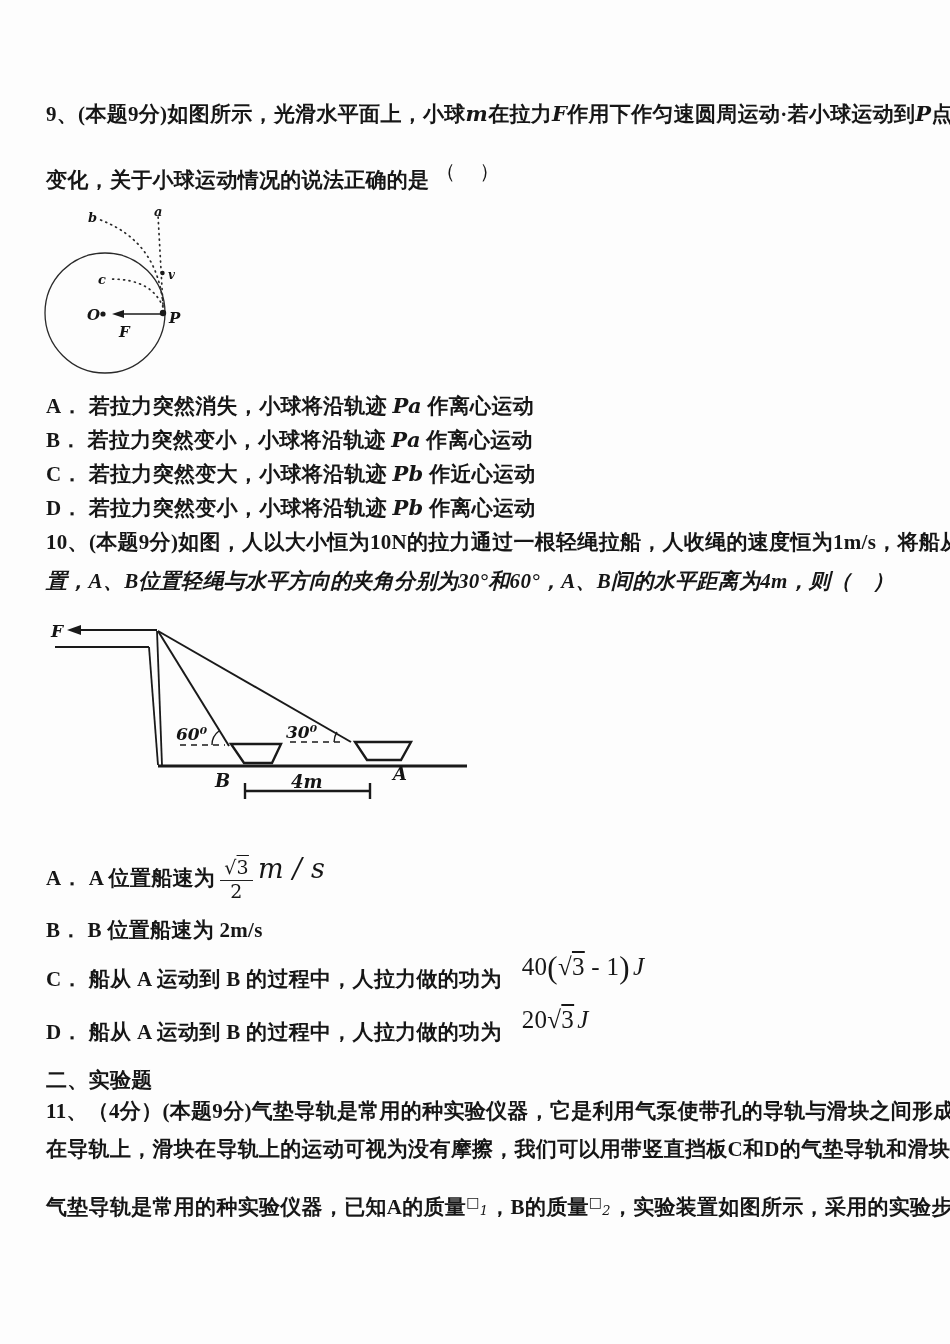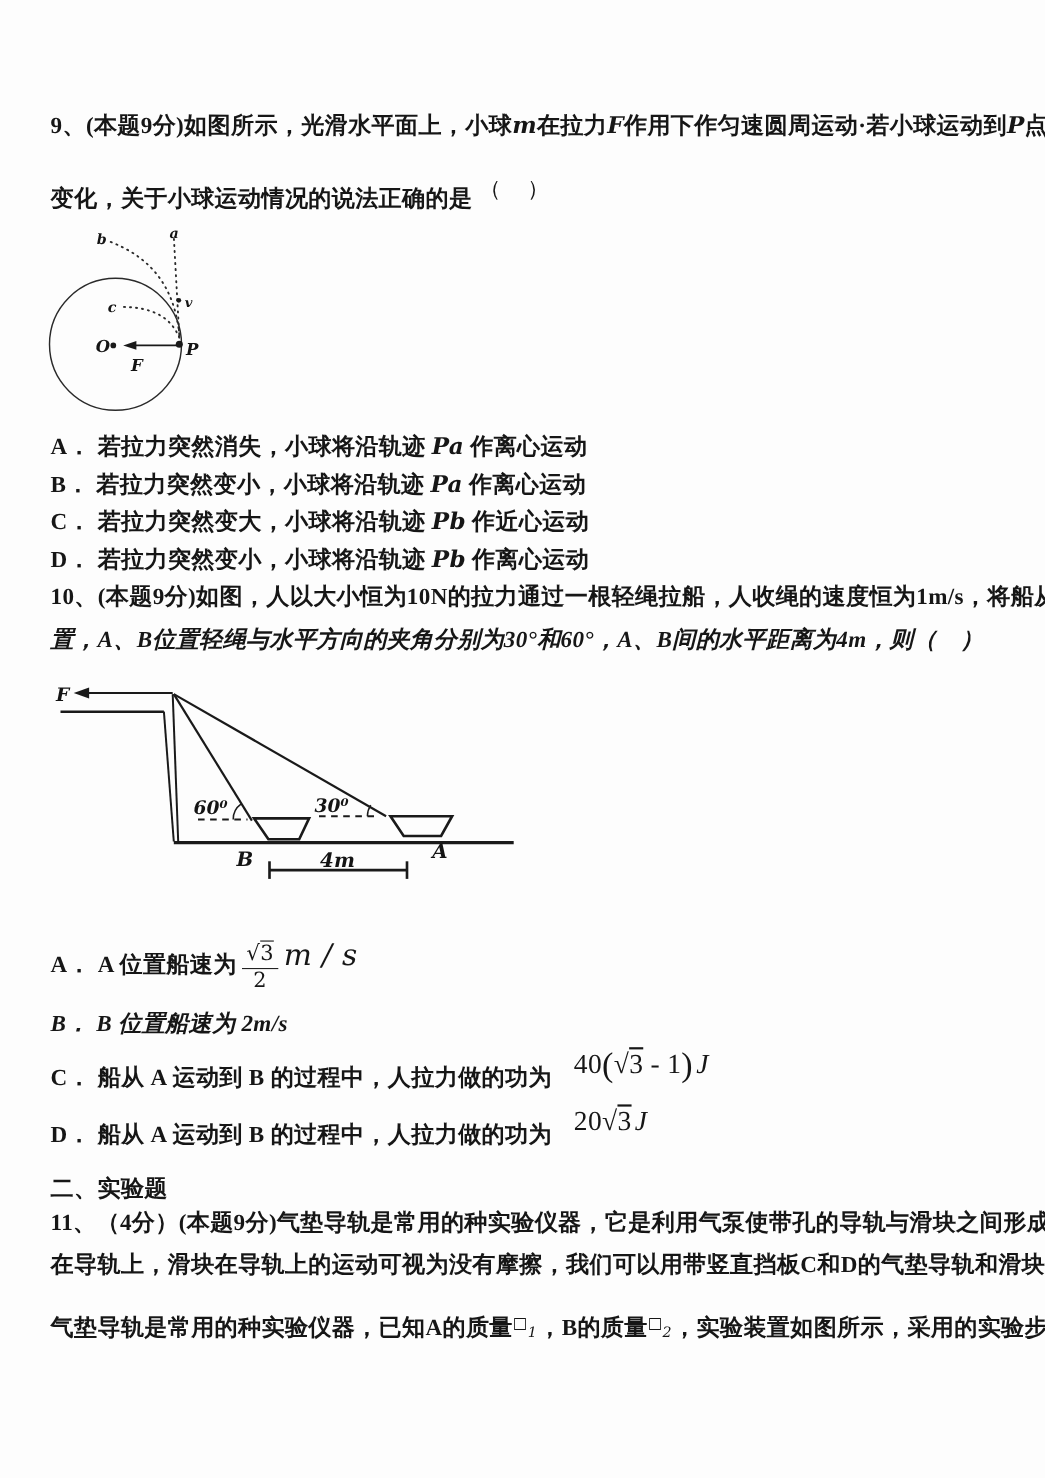--- a/index.html
+++ b/index.html
@@ -120,21 +120,21 @@
   <line x1="200" y1="179" x2="325" y2="179" stroke="#1a1a1a" stroke-width="2.4"></line>
   <line x1="200" y1="171" x2="200" y2="187" stroke="#1a1a1a" stroke-width="2.4"></line>
   <line x1="325" y1="171" x2="325" y2="187" stroke="#1a1a1a" stroke-width="2.4"></line>
   <text x="246" y="176" font-size="18" class="svgt">4m</text>
 </svg>
 
 <div class="line t" style="left:46px;top:857px;">
   <span class="optlab">A．</span><span>A 位置船速为</span><span class="frac"><span class="ftop"><span>√</span><span class="ol">3</span></span><span class="fbot">2</span></span><span class="aunit">m / s</span>
 </div>
 
-<div class="line t" style="left:46px;top:916px;font-style:italic;">
+<div class="line t" style="left:46px;top:916px;">
   <span class="optlab">B．</span><span>B 位置船速为 2m/s</span>
 </div>
 
 <div class="line t" style="left:46px;top:961px;">
   <span class="optlab">C．</span><span>船从 A 运动到 B 的过程中，人拉力做的功为</span><span class="raised formula"><span>40</span><span class="bp">(</span><span>√</span><span class="ol">3</span><span> - 1</span><span class="bp">)</span><span class="fj">J</span></span>
 </div>
 
 <div class="line t" style="left:46px;top:1017px;text-align:right;">
   <span class="optlab">D．</span><span>船从 A 运动到 B 的过程中，人拉力做的功为</span><span class="raised formula"><span>20</span><span>√</span><span class="ol">3</span><span class="fj">J</span></span>
 </div>

